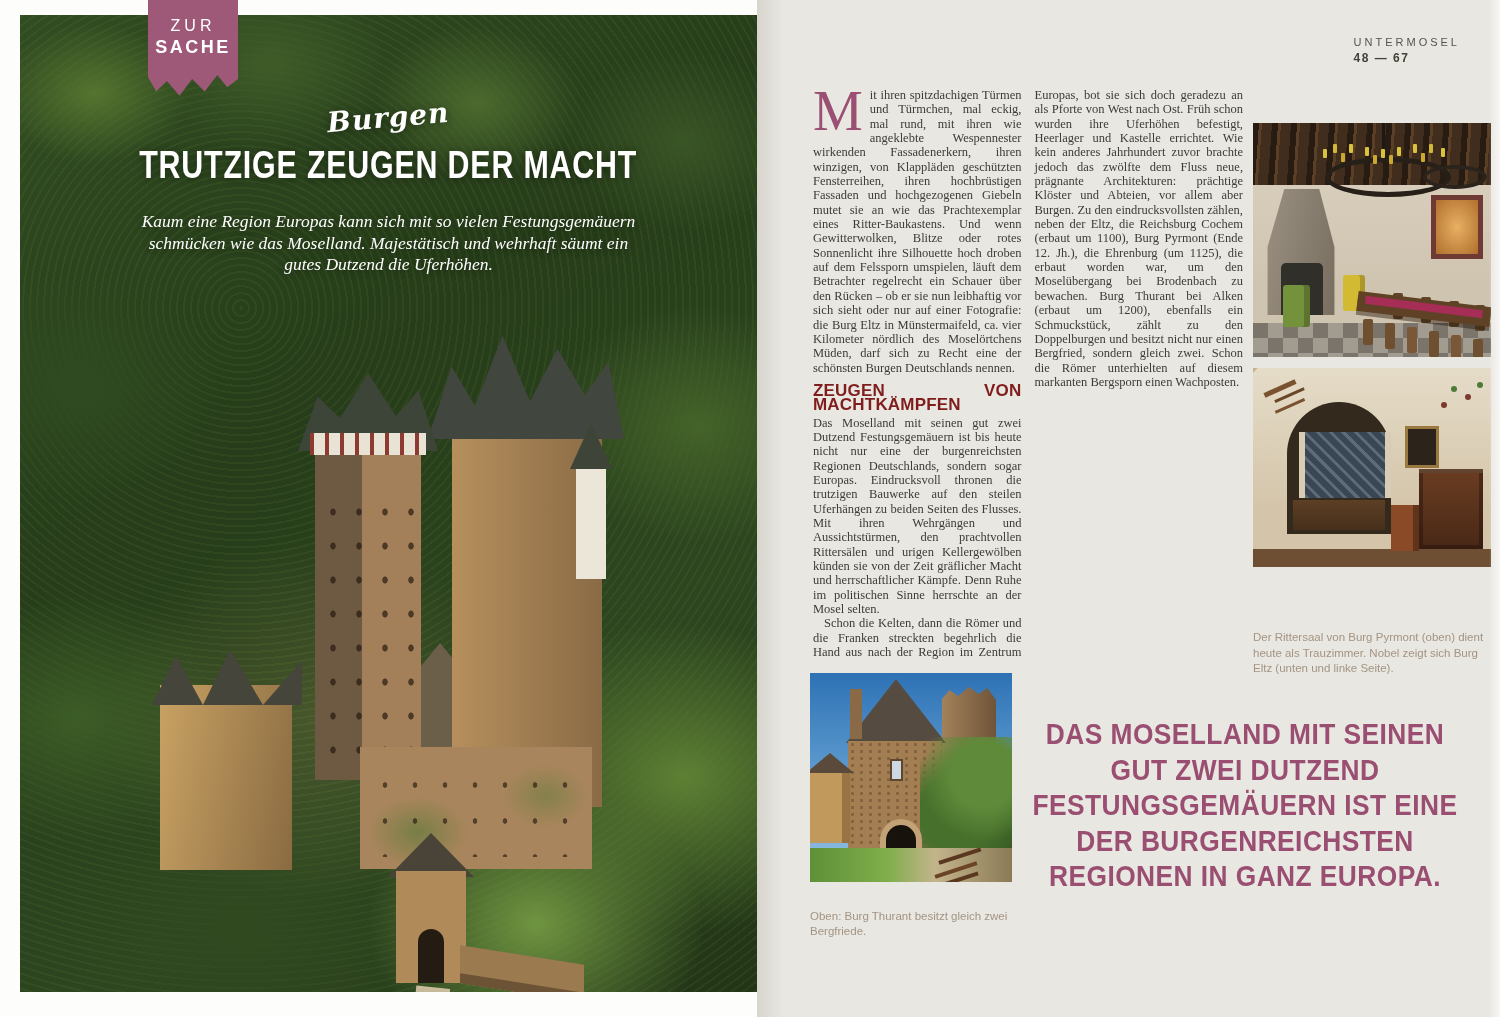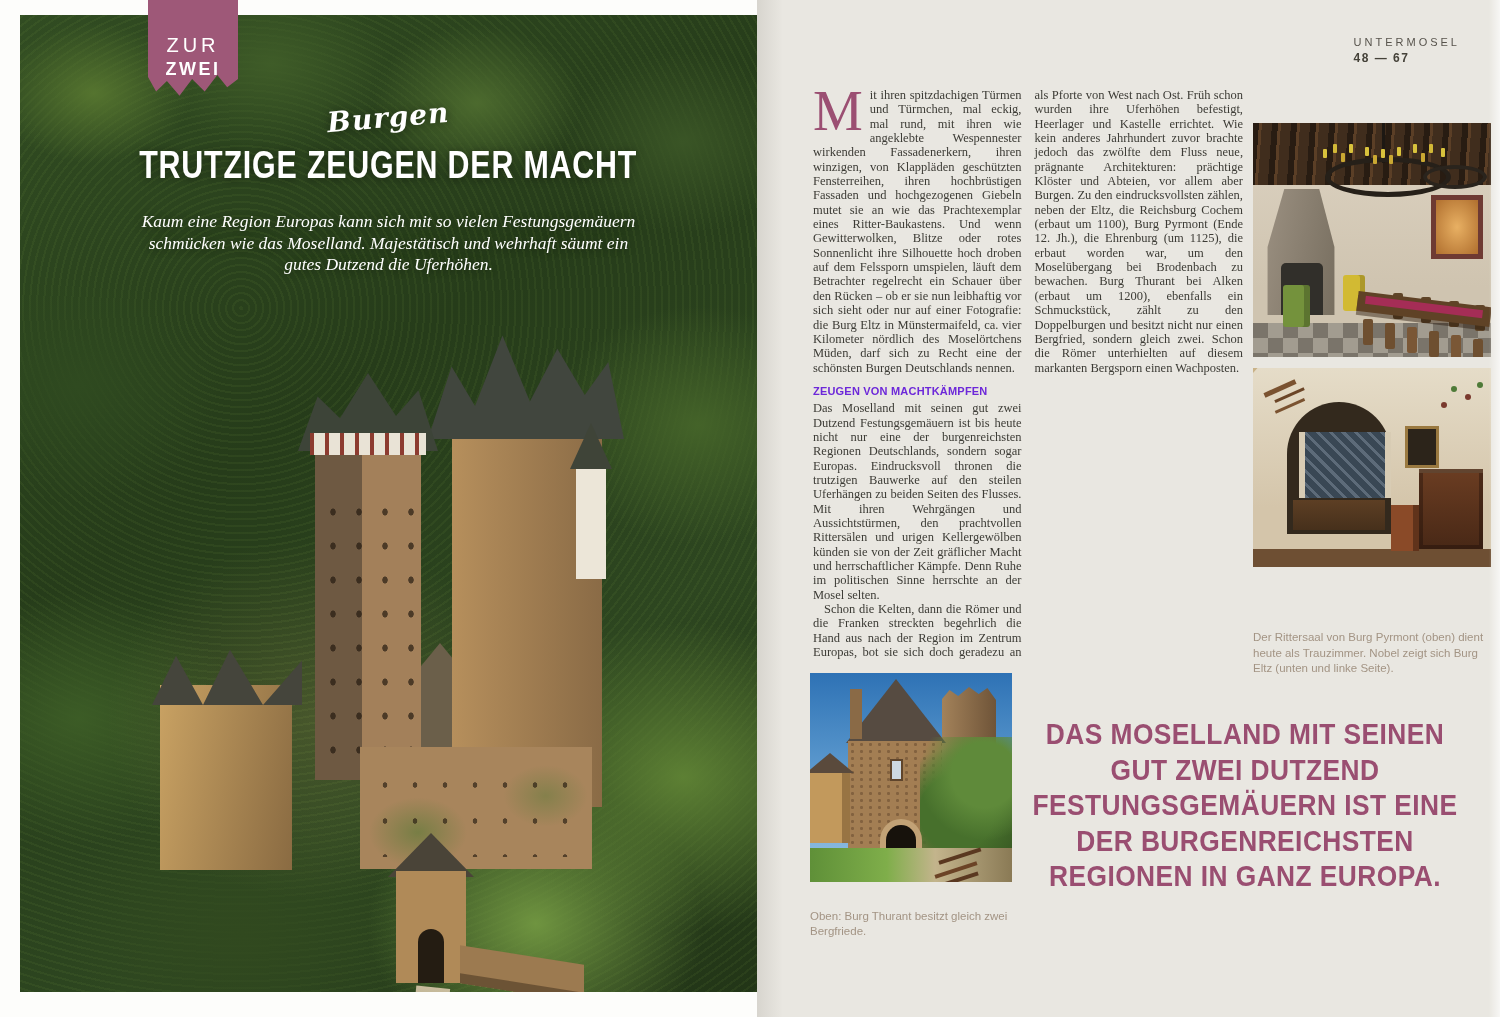--- a/index.html
+++ b/index.html
@@ -18,21 +18,21 @@
   
   .article{position:absolute;left:56px;top:88px;width:430px;height:580px;overflow:hidden;
           column-count:2;column-gap:13px;column-fill:auto;
           font-size:12.5px;line-height:14.35px;text-align:justify;color:#3c3b35;
           hyphens:auto;-webkit-hyphens:auto;}
   .article p{margin:0;}
   .article p.ind{text-indent:11px;}
   .dropcap{float:left;font-size:56px;line-height:42px;height:42px;padding:2px 7px 0 0;
           color:#9b4f72;font-family:"Liberation Serif",serif;}
   .subhead{margin:9px 0 3px 0;font-family:"Liberation Sans",sans-serif;font-weight:bold;
-          font-size:11px;letter-spacing:.2px;color:#6d28d9;break-after:avoid;}
+          font-size:17px;letter-spacing:.2px;color:#7f1d1d;break-after:avoid;}
   
   .quote{position:absolute;left:243px;top:716px;width:490px;transform:scaleX(.878);
           transform-origin:50% 0;text-align:center;color:#9a4e71;
           font-family:"Liberation Sans",sans-serif;font-weight:bold;font-size:30px;
           line-height:35.5px;letter-spacing:.5px;}
   
   .caption{position:absolute;font-family:"Liberation Sans",sans-serif;font-size:11.5px;
           line-height:15.5px;color:#a39484;}
   .cap-sidebar{left:496px;top:582px;width:238px;margin-top:48px;}
   .cap-thurant{left:53px;top:897px;width:212px;}
@@ -163,21 +163,21 @@
   .kicker{display:inline-block;transform:rotate(-5deg);font-family:"DejaVu Serif",serif;
       font-style:italic;font-weight:bold;font-size:28px;letter-spacing:1px;}
   .hero-title{margin:10px 0 12px 0;font-family:"Liberation Sans",sans-serif;font-weight:bold;font-size:38px;
       letter-spacing:1px;}
   .hero-title span{display:inline-block;transform:scaleX(.8);transform-origin:center;white-space:nowrap;}
   .standfirst{margin:24px auto 16px auto;width:520px;font-style:italic;font-size:17.5px;line-height:21.5px;}
   
   .badge{position:absolute;left:148px;top:0;width:90px;height:104px;background:#9e5878;
       clip-path:polygon(0 0,100% 0,100% 76%,88% 84%,77% 72%,63% 88%,49% 76%,35% 92%,21% 78%,9% 88%,0 74%);
       text-align:center;color:#fff;font-family:"Liberation Sans",sans-serif;}
-  .badge .b1{margin-top:34px;font-size:20px;letter-spacing:4px;font-weight:normal;}
+  .badge .b1{margin-top:17px;font-size:16px;letter-spacing:4px;font-weight:normal;}
   .badge .b2{margin-top:2px;font-size:18px;letter-spacing:2.5px;font-weight:bold;}
 </style>
 </head>
 <body>
 
 <div class="spread">
 
   <div class="page-left">
     <div class="hero-photo photo">
       <div class="hero-light"></div>
@@ -202,21 +202,21 @@
         <div class="c c-path"></div>
       </div>
       <div class="hero-text">
         <div class="kicker">Burgen</div>
         <h1 class="hero-title"><span>TRUTZIGE ZEUGEN DER MACHT</span></h1>
         <p class="standfirst">Kaum eine Region Europas kann sich mit so vielen Festungsgemäuern schmücken wie das Moselland. Majestätisch und wehrhaft säumt ein gutes Dutzend die Uferhöhen.</p>
       </div>
     </div>
     <div class="badge">
       <div class="b1">ZUR</div>
-      <div class="b2">ZWEI</div>
+      <div class="b2">SACHE</div>
     </div>
   </div>
 
   <div class="page-right">
     <header class="folio">
       <div class="sect">UNTERMOSEL</div>
       <div class="nums">48 — 67</div>
     </header>
 
     <div class="article">

